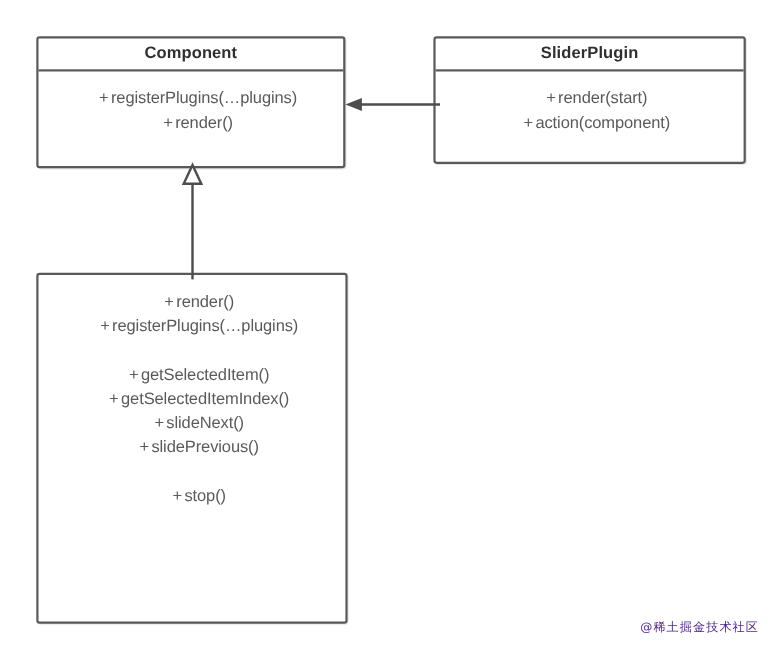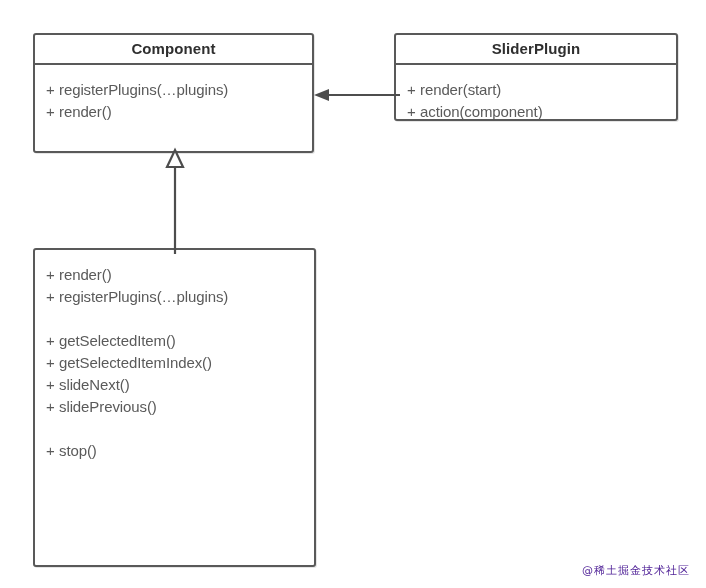--- a/index.html
+++ b/index.html
@@ -53,20 +53,21 @@
     padding: 14px 0 10px 0;
   }
 
   .member-row {
     font-size: 15px;
     line-height: 22px;
     color: #5a5a5a;
     padding-left: 11px;
     white-space: nowrap;
     letter-spacing: -0.1px;
+    text-align: center;
   }
   .member-row .vis {
     display: inline-block;
     width: 13px;
     color: #5a5a5a;
   }
   .member-spacer {
     height: 22px;
   }
 
@@ -74,21 +75,21 @@
   #box-component {
     left: 33px;
     top: 33px;
     width: 281px;
     height: 120px;
   }
   #box-sliderplugin {
     left: 394px;
     top: 33px;
     width: 284px;
-    height: 88px;
+    height: 116px;
   }
   #box-slider {
     left: 33px;
     top: 248px;
     width: 283px;
     height: 319px;
   }
 
   
   .connector {

